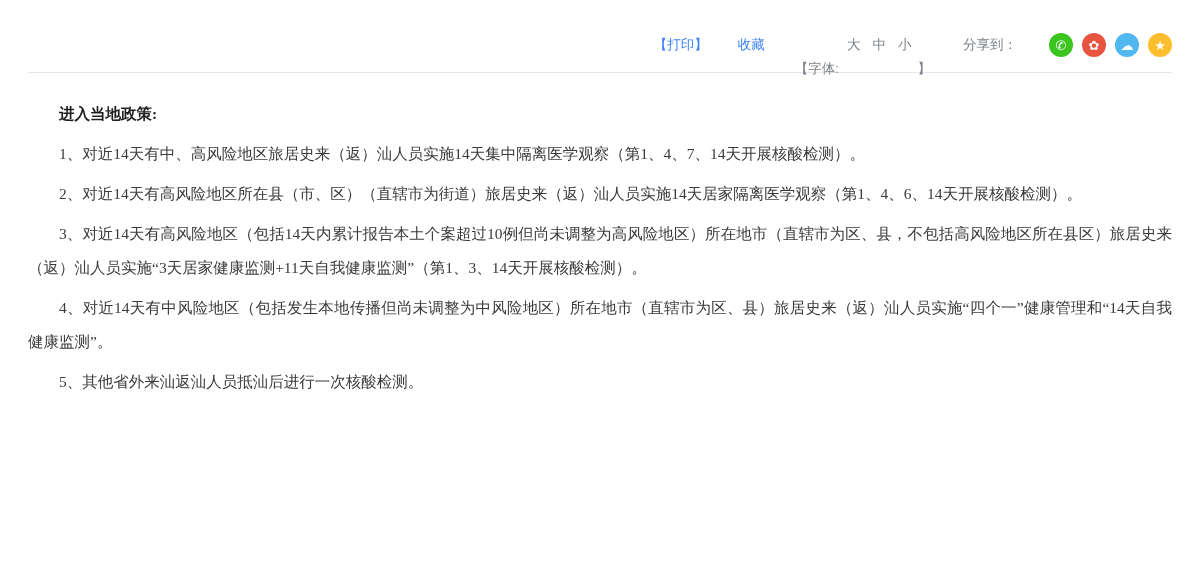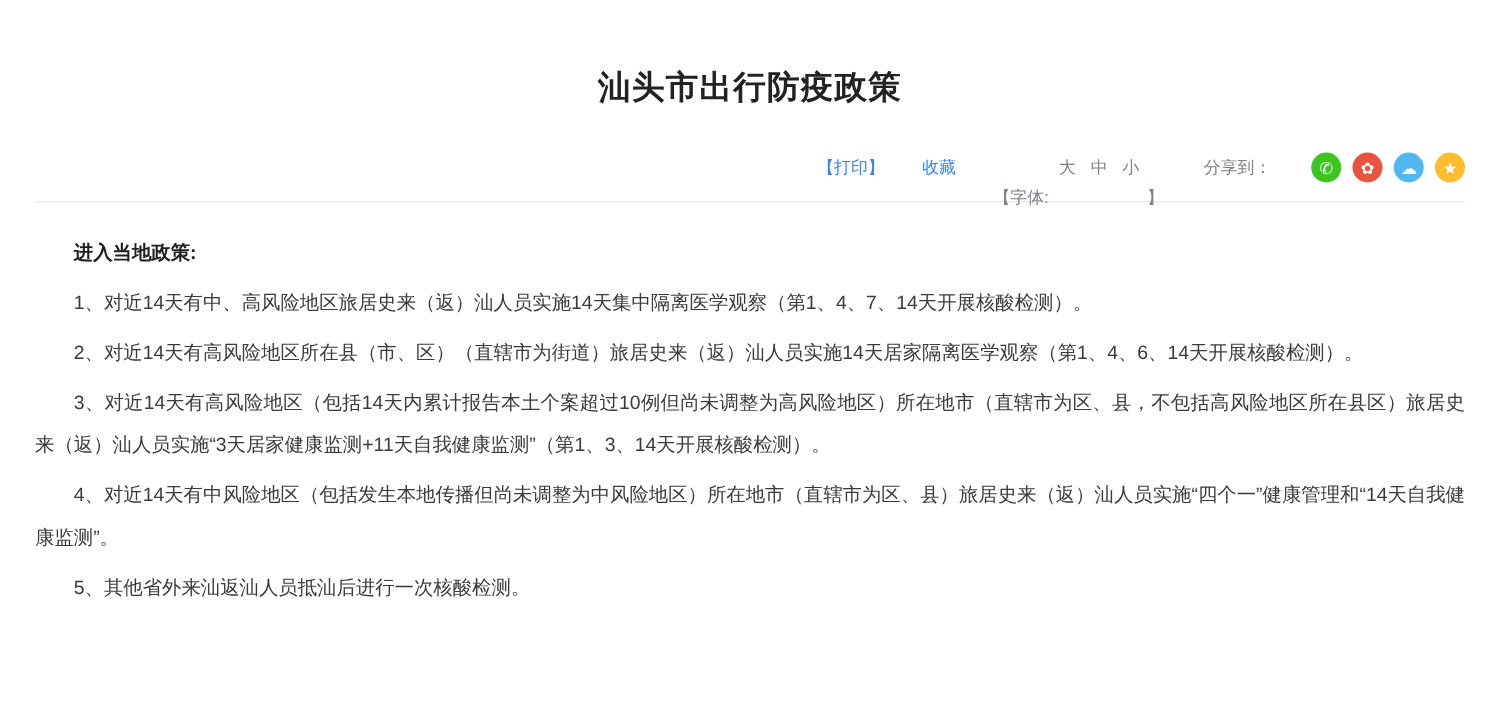--- a/index.html
+++ b/index.html
@@ -98,40 +98,40 @@
   .si-wechat { background: #3cc51f; }
   .si-weibo  { background: #e8543f; }
   .si-star   { background: #fdbe2d; }
   .si-qq     { background: #51b7f0; }
 
   .content {
     margin: 24px 28px 0 28px;
     font-size: 15.5px;
     line-height: 34px;
     color: #3a3a3a;
+    font-family: Liberation Serif, serif;
   }
   .content .lead {
     font-weight: bold;
     color: #1f1f1f;
     margin: 0 0 6px 0;
     text-indent: 2em;
     font-size: 15.5px;
   }
   .content p.para {
     margin: 0 0 6px 0;
     text-indent: 2em;
     text-align: justify;
   }
 </style>
 </head>
 <body>
 
 <div class="page">
 
-  <h1 class="article-title">汕头市出行防疫政策</h1>
 
   <div class="meta-bar">
     <div class="meta-right">
       <span class="tool-print">【打印】</span>
       <span class="tool-fav">收藏</span>
       <span class="font-size-group">
         <span class="fs-label">【字体:</span>
         <span class="fs-opt">大</span>
         <span class="fs-opt">中</span>
         <span class="fs-opt">小</span>

